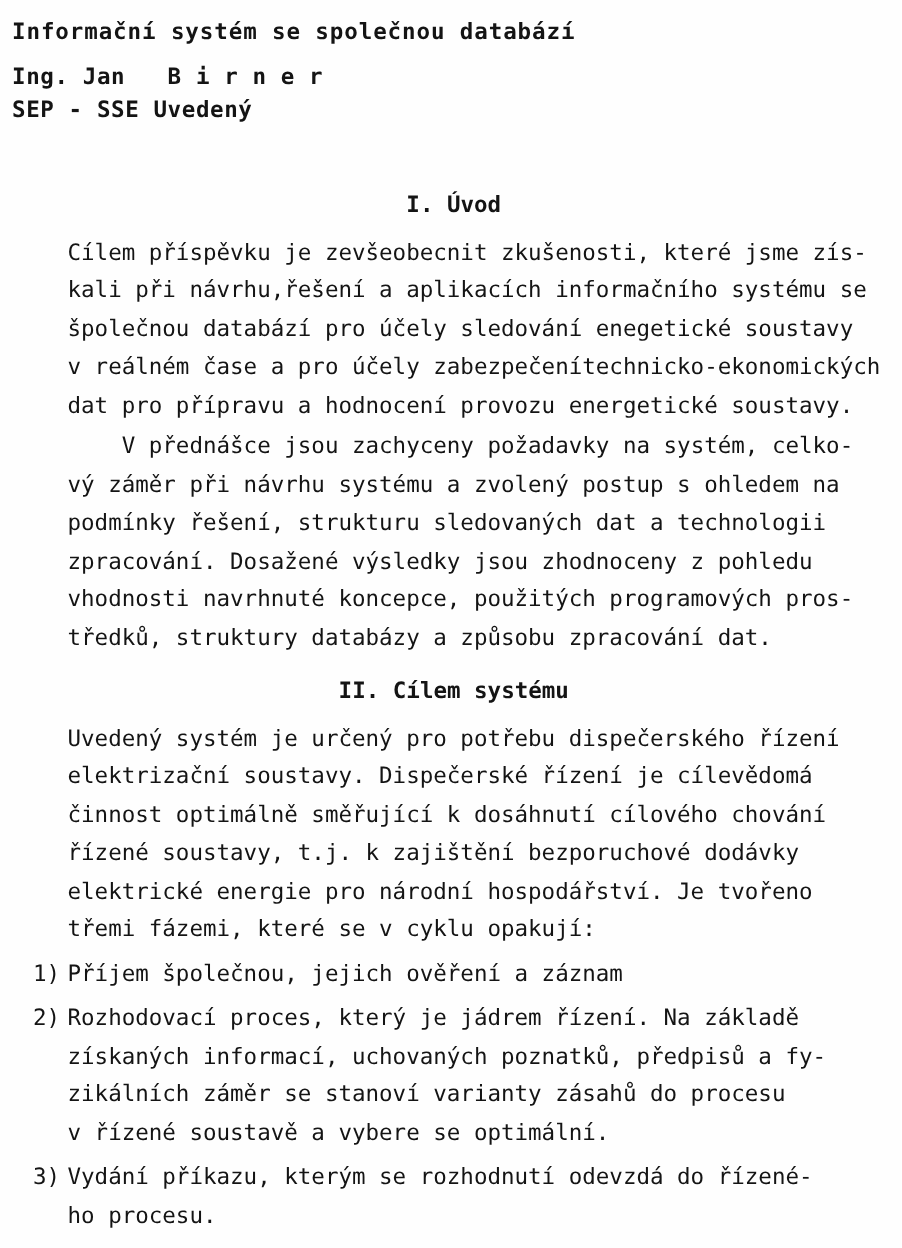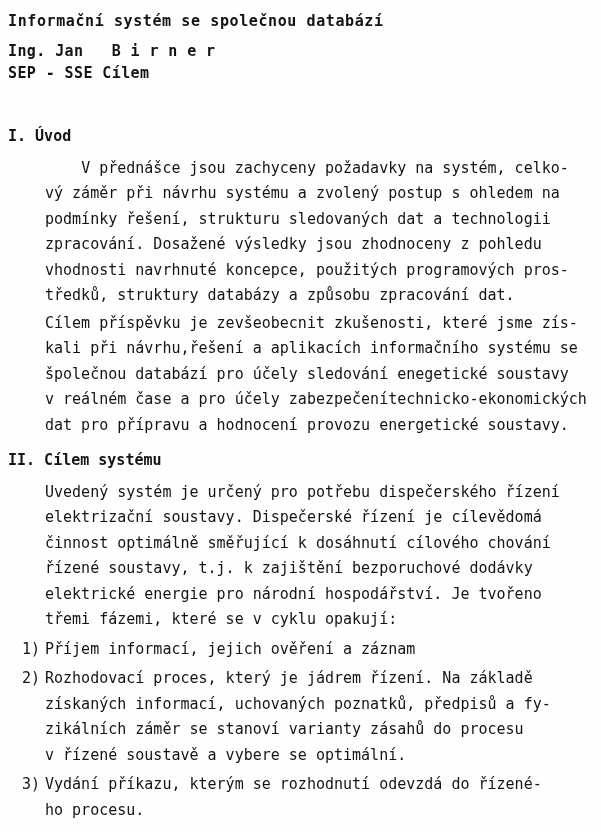--- a/index.html
+++ b/index.html
@@ -25,21 +25,21 @@
     line-height: 22px;
     letter-spacing: 0.6px;
     white-space: pre-wrap;
   }
   .author-block {
     margin-top: 8px;
     line-height: 22px;
     letter-spacing: 0.4px;
   }
   .author-line, .affiliation-line { white-space: pre-wrap; }
-  .heading-1 { margin-top: 40px; white-space: pre-wrap; }
+  .heading-1 { margin-top: 40px; white-space: pre-wrap; text-align: center; }
   .heading-2 { margin-top: 10px; white-space: pre-wrap; }
   .para {
     margin-left: 37px;
     margin-top: 6px;
     white-space: pre-wrap;
   }
   .para + .para { margin-top: 2px; }
   .numbered-list {
     list-style: none;
     margin: 4px 0 0 0;
@@ -60,51 +60,51 @@
 </style>
 </head>
 <body>
 
 <div class="page">
 
   <div class="doc-title bold">Informační systém se společnou databází</div>
 
   <div class="author-block">
     <div class="author-line bold">Ing. Jan   B i r n e r</div>
-    <div class="affiliation-line bold">SEP - SSE Cílem</div>
+    <div class="affiliation-line bold">SEP - SSE Uvedený</div>
   </div>
 
   <div class="section">
     <div class="heading-1 bold">I. Úvod</div>
+    <div class="para">Cílem příspěvku je zevšeobecnit zkušenosti, které jsme zís-
+kali při návrhu,řešení a aplikacích informačního systému se
+špolečnou databází pro účely sledování enegetické soustavy
+v reálném čase a pro účely zabezpečenítechnicko-ekonomických
+dat pro přípravu a hodnocení provozu energetické soustavy.</div>
     <div class="para">    V přednášce jsou zachyceny požadavky na systém, celko-
 vý záměr při návrhu systému a zvolený postup s ohledem na
 podmínky řešení, strukturu sledovaných dat a technologii
 zpracování. Dosažené výsledky jsou zhodnoceny z pohledu
 vhodnosti navrhnuté koncepce, použitých programových pros-
 tředků, struktury databázy a způsobu zpracování dat.</div>
-    <div class="para">Cílem příspěvku je zevšeobecnit zkušenosti, které jsme zís-
-kali při návrhu,řešení a aplikacích informačního systému se
-špolečnou databází pro účely sledování enegetické soustavy
-v reálném čase a pro účely zabezpečenítechnicko-ekonomických
-dat pro přípravu a hodnocení provozu energetické soustavy.</div>
   </div>
 
   <div class="section">
     <div class="heading-1 heading-2 bold">II. Cílem systému</div>
     <div class="para">Uvedený systém je určený pro potřebu dispečerského řízení
 elektrizační soustavy. Dispečerské řízení je cílevědomá
 činnost optimálně směřující k dosáhnutí cílového chování
 řízené soustavy, t.j. k zajištění bezporuchové dodávky
 elektrické energie pro národní hospodářství. Je tvořeno
 třemi fázemi, které se v cyklu opakují:</div>
 
     <ol class="numbered-list">
       <li class="list-item">
         <span class="list-marker">1)</span>
-        <span class="list-text">Příjem informací, jejich ověření a záznam</span>
+        <span class="list-text">Příjem špolečnou, jejich ověření a záznam</span>
       </li>
       <li class="list-item">
         <span class="list-marker">2)</span>
         <span class="list-text">Rozhodovací proces, který je jádrem řízení. Na základě
 získaných informací, uchovaných poznatků, předpisů a fy-
 zikálních záměr se stanoví varianty zásahů do procesu
 v řízené soustavě a vybere se optimální.</span>
       </li>
       <li class="list-item">
         <span class="list-marker">3)</span>

